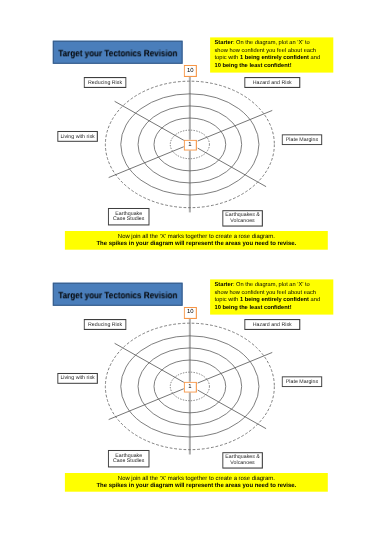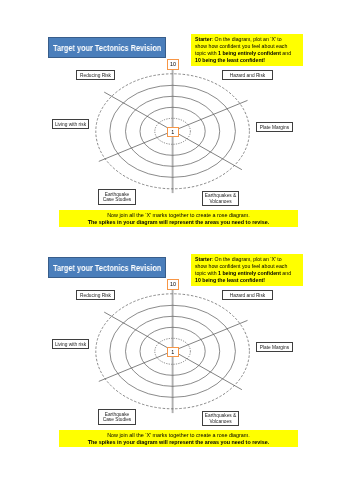--- a/index.html
+++ b/index.html
@@ -5,21 +5,21 @@
 <style>
   html,body{margin:0;padding:0;background:#ffffff;}
   body{width:353px;height:500px;overflow:hidden;
        font-family:"Liberation Sans",sans-serif;-webkit-font-smoothing:antialiased;}
   .page{position:relative;width:353px;height:500px;background:#fff;overflow:hidden;}
   .panel{position:absolute;left:0;width:353px;height:220px;}
 
   
   .title-box{position:absolute;left:48px;top:37px;width:118px;height:21px;
              background:#4a7ebb;border:0.8px solid #385d8a;box-sizing:border-box;
-             color:#ffffff;display:flex;align-items:center;justify-content:center;}
+             color:#000000;display:flex;align-items:center;justify-content:center;}
   .title-box .t{font-weight:bold;font-size:8.3px;white-space:nowrap;
              display:inline-block;transform:scaleX(0.885);transform-origin:center;
              will-change:transform;}
 
   
   .starter{position:absolute;left:191px;top:34px;width:112px;height:32px;
            background:#ffff00;box-sizing:border-box;}
   .starter .tx{position:absolute;left:4px;top:2.1px;width:97px;font-size:5.2px;
            line-height:7.05px;color:#000;will-change:transform;}
   .starter b{font-weight:bold;}

